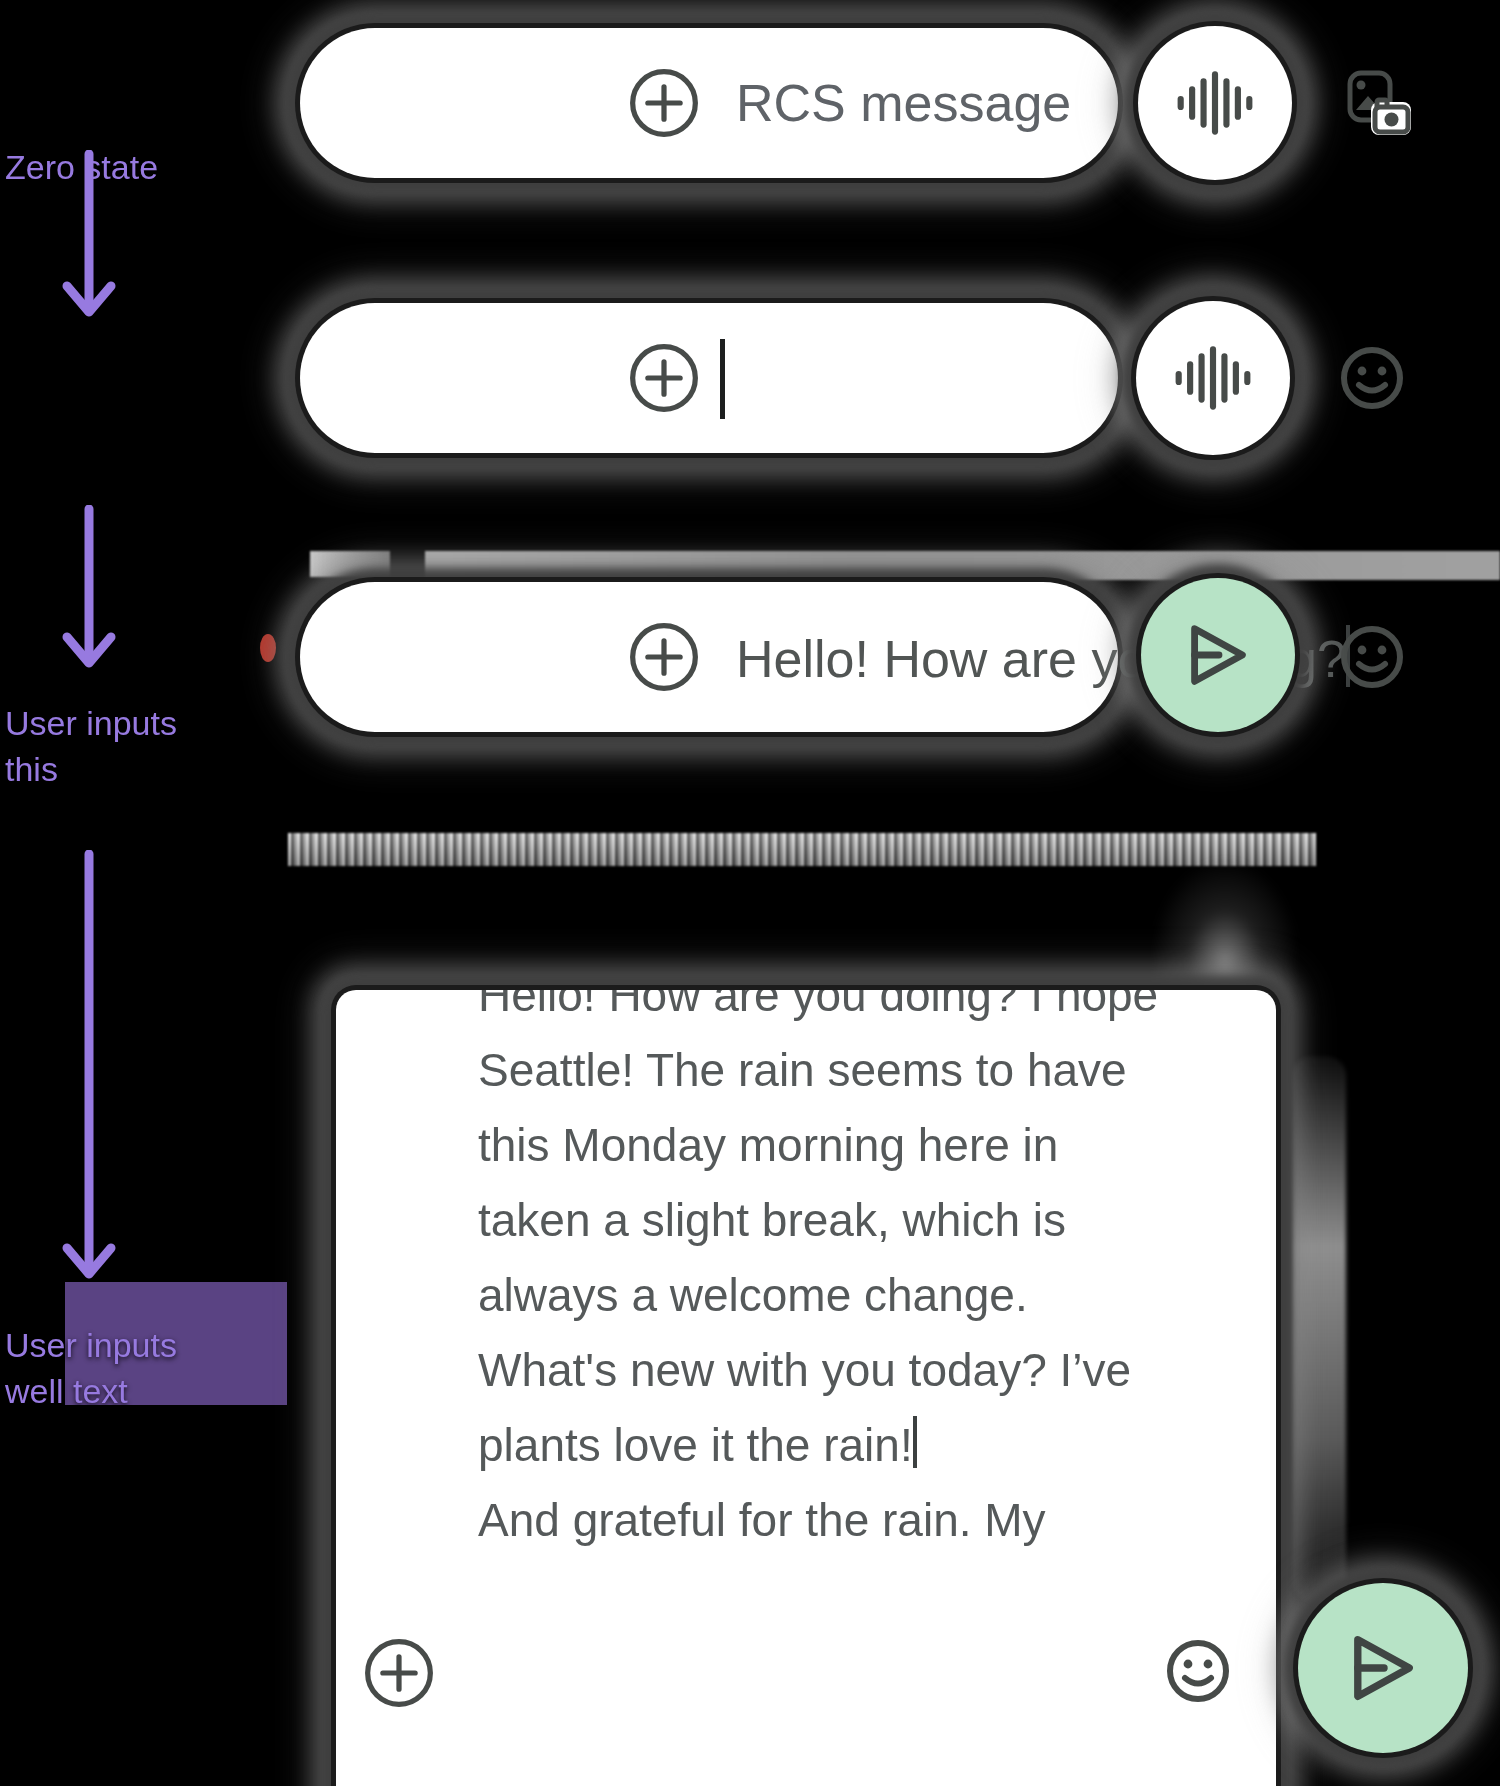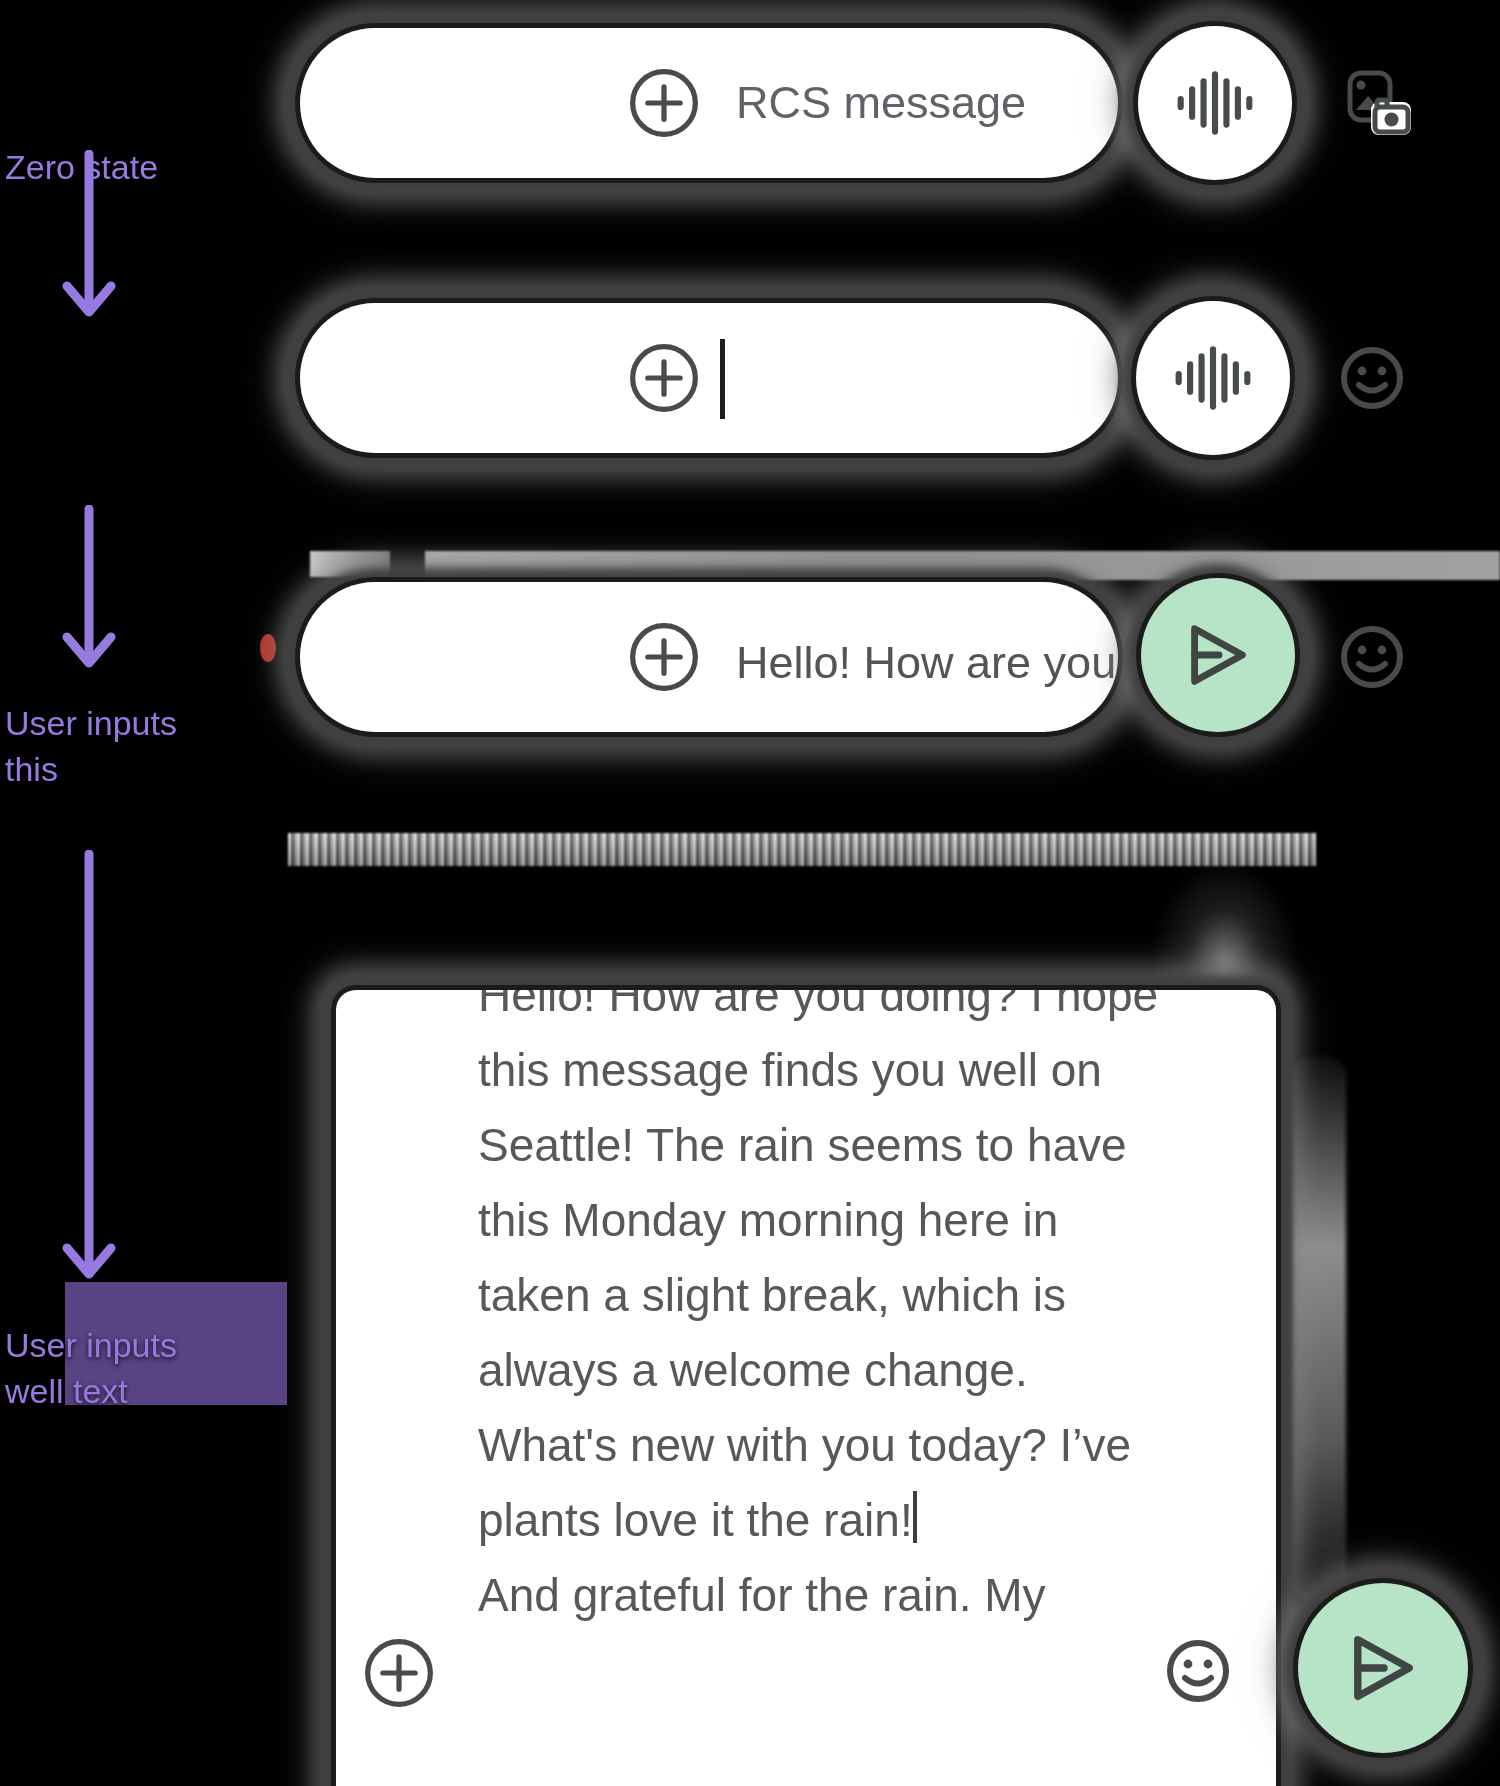--- a/index.html
+++ b/index.html
@@ -14,21 +14,21 @@
       0 0 19px 24px rgba(128,128,128,.50),
       0 0 32px 33px rgba(168,168,168,.17);
   }
 
   
   .pill{position:absolute;left:300px;width:818px;height:150px;border-radius:76px;
         background:#fff;display:flex;align-items:center;}
   .round-btn{position:absolute;border-radius:50%;background:#fff;
              display:flex;align-items:center;justify-content:center;}
   .green{background:#b7e3c6;}
-  .bar-text{font-size:45px;color:#515554;letter-spacing:0;white-space:nowrap;}
+  .bar-text{font-size:52px;color:#515554;letter-spacing:0;white-space:nowrap;}
   .placeholder{color:#5f6368;}
   .cursor{display:inline-block;width:5px;background:#1d1f1f;}
 
   
   #bigbox{position:absolute;left:336px;top:990px;width:940px;height:962px;
           background:#fff;border-radius:20px;overflow:hidden;}
   #bigtext{position:absolute;left:142px;top:-32px;width:720px;
            font-size:46px;line-height:75px;color:#55595a;}
   .msg-line{white-space:nowrap;}
   #bigbox .cursor{width:4px;height:52px;vertical-align:-7px;background:#3c4040;}
@@ -212,21 +212,20 @@
           <path d="M16 13 L65 40 L16 67 Z"></path>
             <path d="M16 40 H41"></path>
         </g>
       </svg>
     </span>
   </div>
 
   <div id="bigbox" class="halo">
     <div id="bigtext">
       <div class="msg-line">Hello! How are you doing? I hope</div>
-      <div class="msg-line">this message finds you well on</div>
       <div class="msg-line">Seattle! The rain seems to have</div>
       <div class="msg-line">this Monday morning here in</div>
       <div class="msg-line">taken a slight break, which is</div>
       <div class="msg-line">always a welcome change.</div>
       <div class="msg-line">What's new with you today? I’ve</div>
       <div class="msg-line"><span>plants love it the rain!</span><span class="cursor"></span></div>
       <div class="msg-line">And grateful for the rain. My</div>
     </div>
     <span style="position:absolute;left:25px;top:645px;">
       <svg width="76" height="76" viewBox="0 0 80 80">

